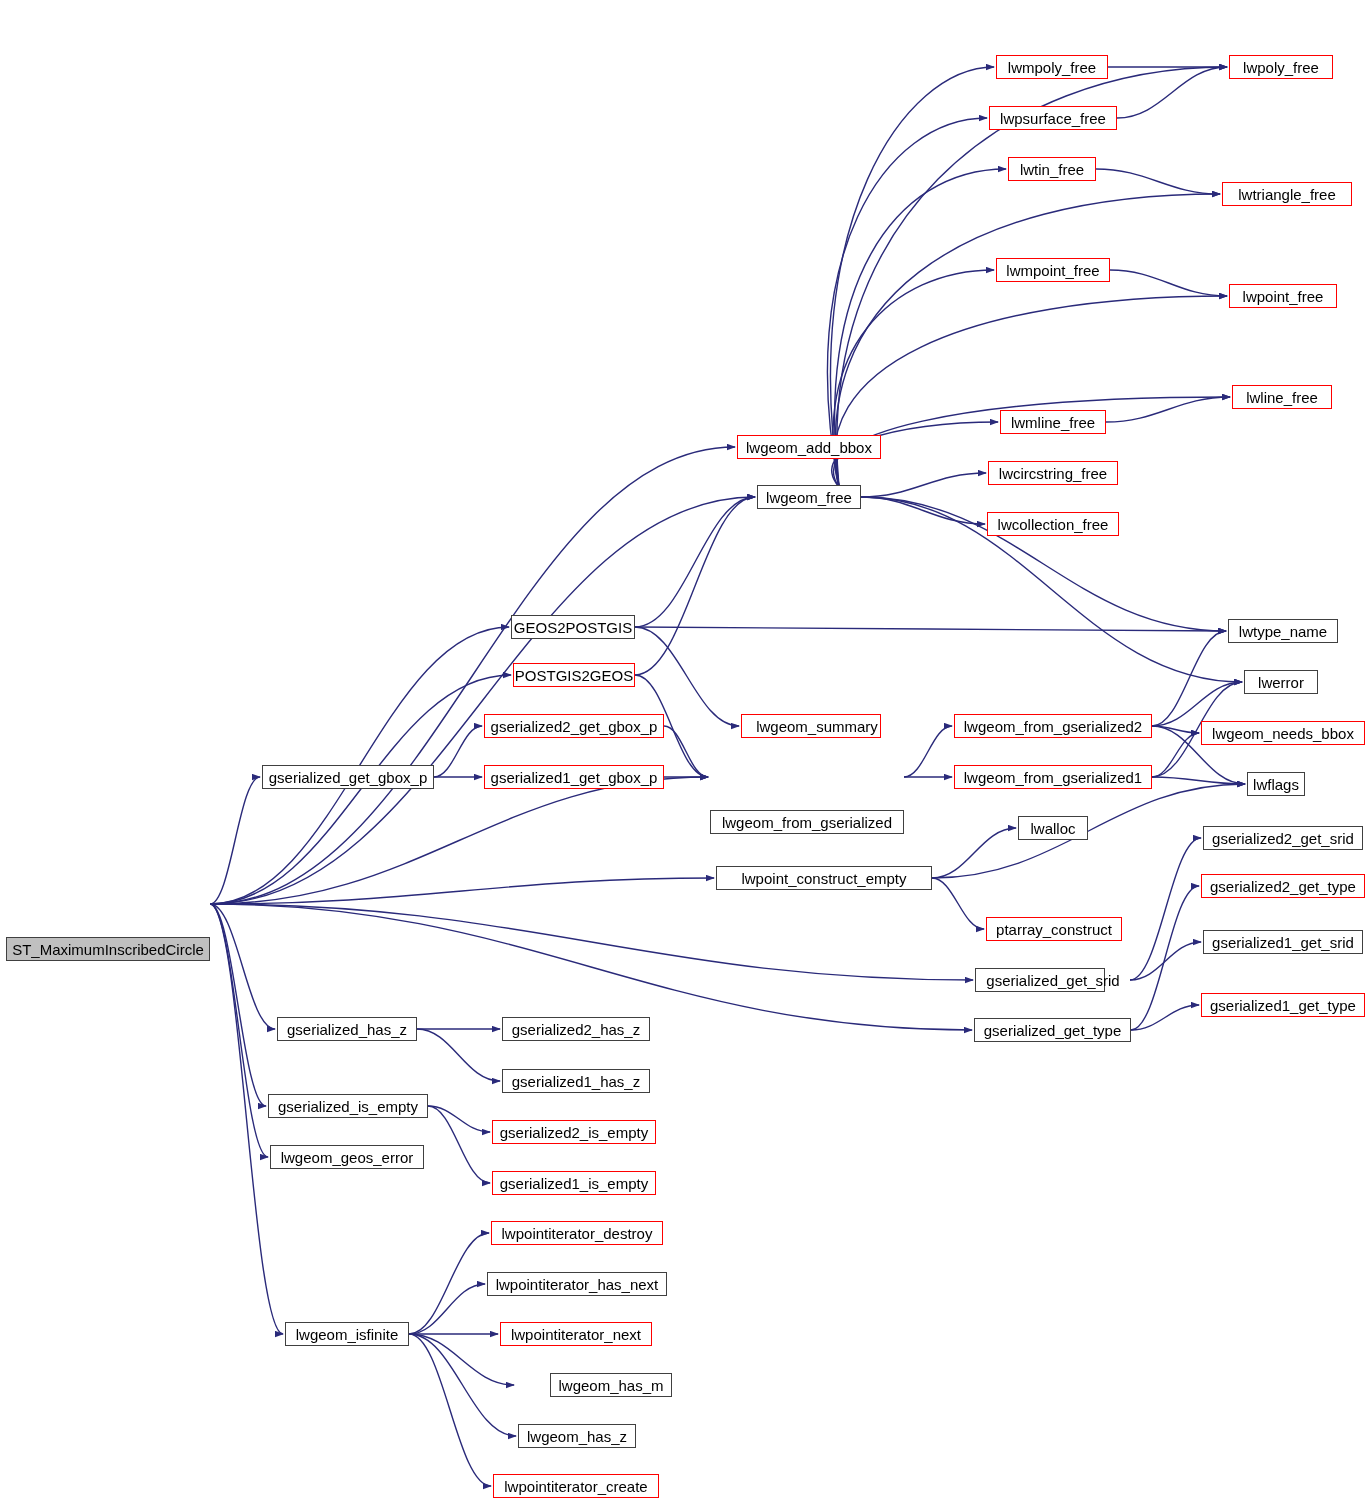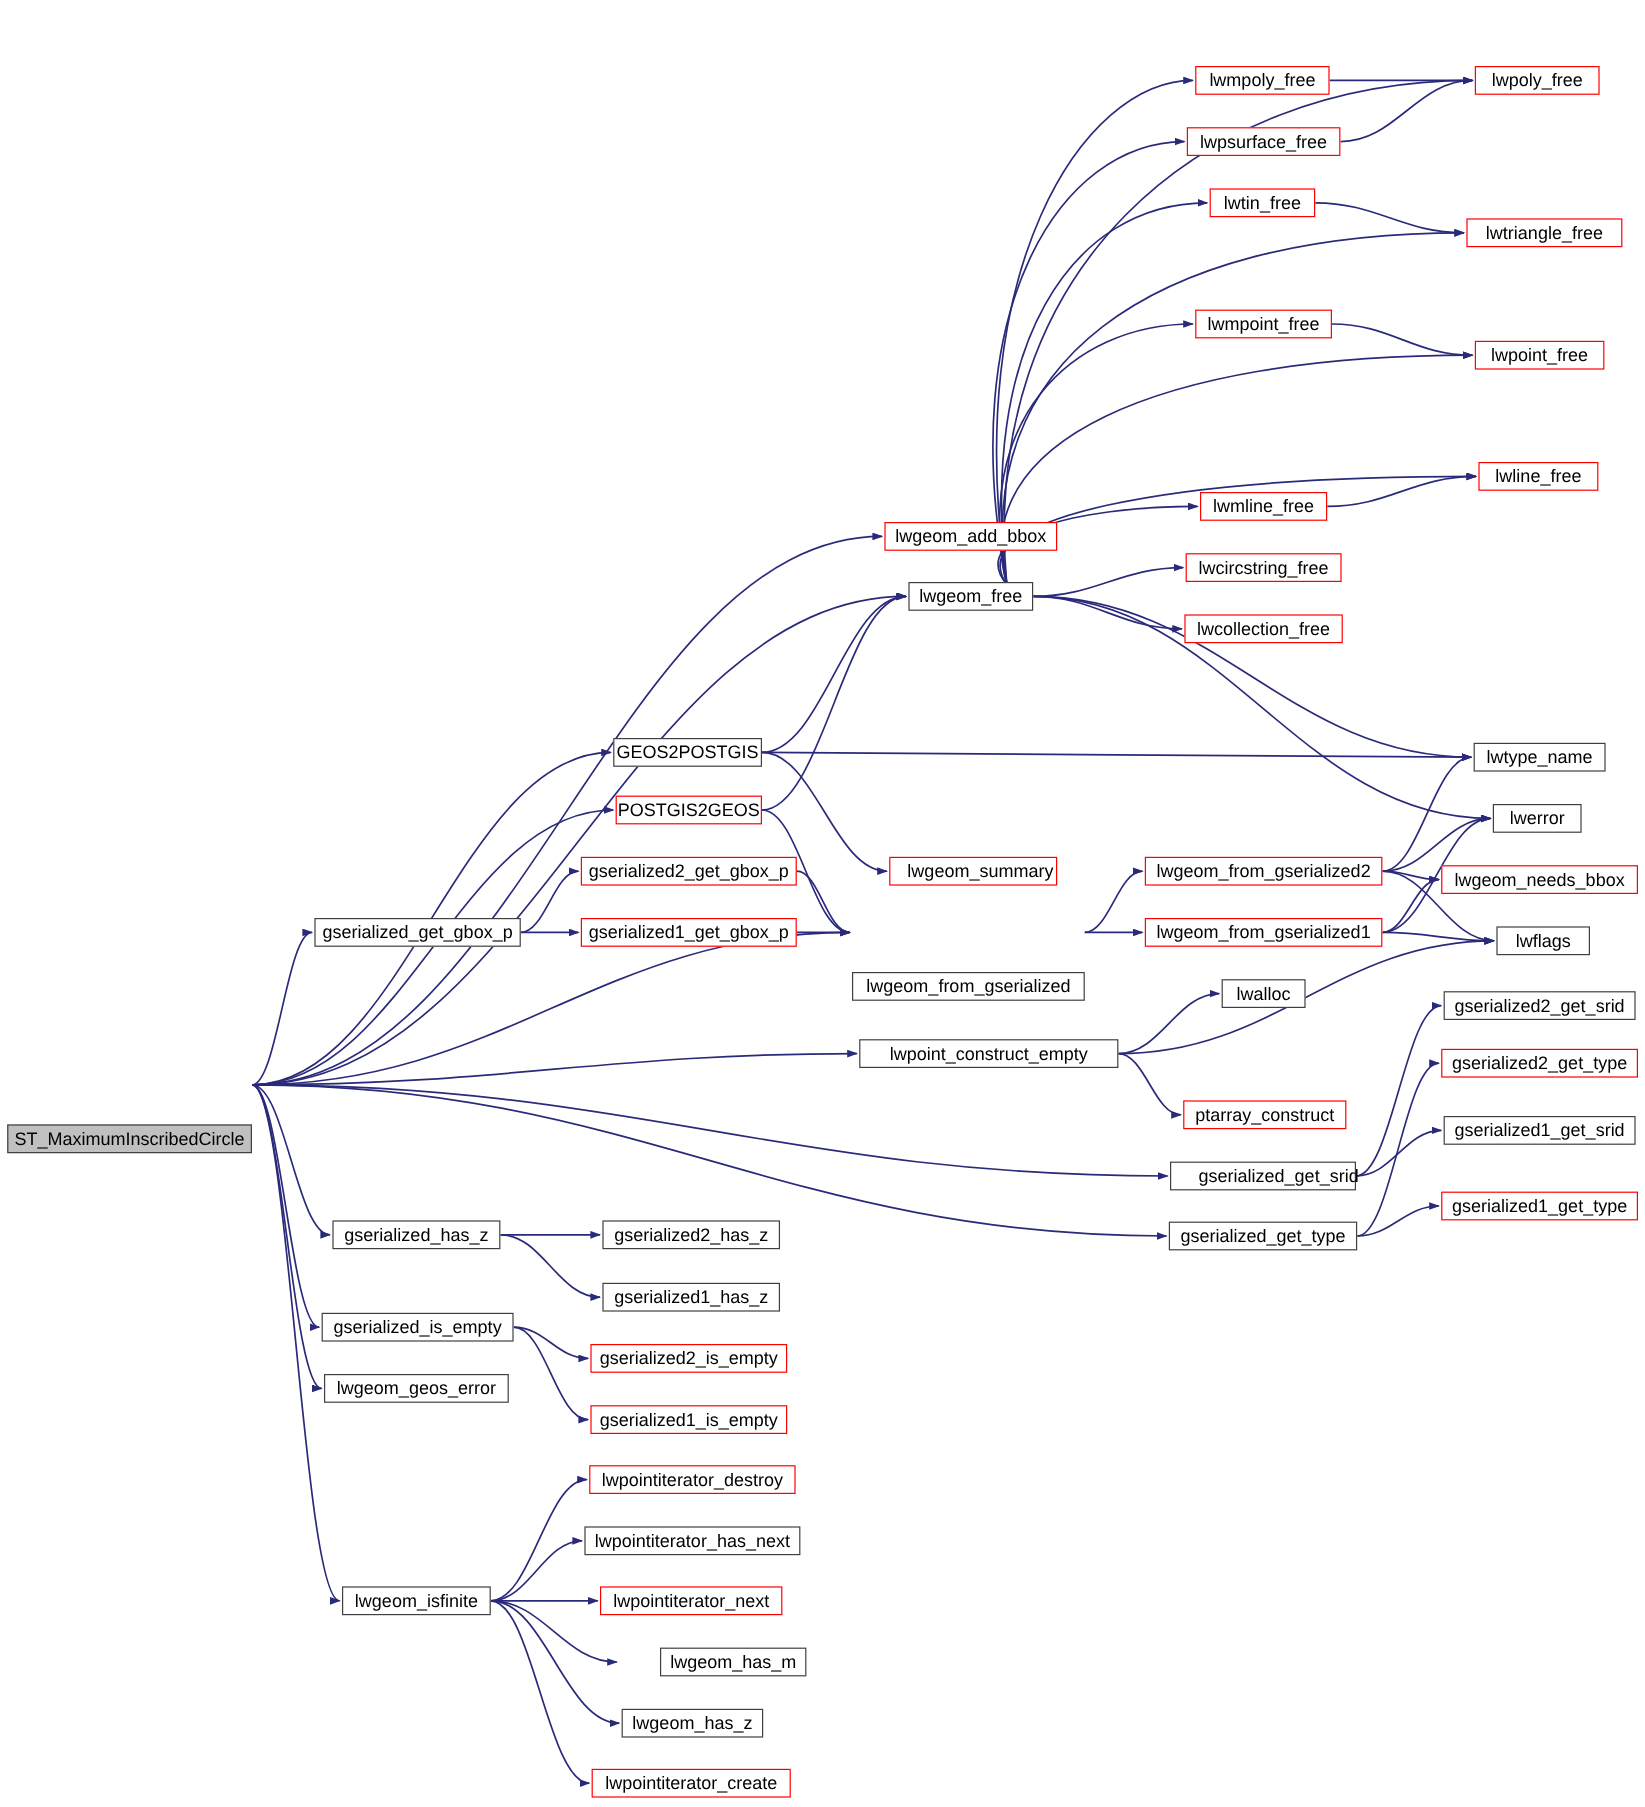--- a/index.html
+++ b/index.html
@@ -202,21 +202,21 @@
       </div>
       <div class="node black" style="left: 710px; top: 810px; width: 194px; height: 24px;">
         <span>lwgeom_from_gserialized</span>
       </div>
       <div class="node black" style="left: 716px; top: 866px; width: 216px; height: 24px;">
         <span>lwpoint_construct_empty</span>
       </div>
       <div class="node red" style="left: 986px; top: 917px; width: 136px; height: 24px;">
         <span>ptarray_construct</span>
       </div>
-      <div class="node black" style="left: 975px; top: 968px; width: 155px; height: 24px; padding-left: 26px;">
+      <div class="node black" style="left: 975px; top: 968px; width: 130px; height: 24px; padding-left: 26px;">
         <span>gserialized_get_srid</span>
       </div>
       <div class="node black" style="left: 974px; top: 1018px; width: 157px; height: 24px;">
         <span>gserialized_get_type</span>
       </div>
       <div class="node red" style="left: 954px; top: 714px; width: 198px; height: 24px;">
         <span>lwgeom_from_gserialized2</span>
       </div>
       <div class="node red" style="left: 954px; top: 765px; width: 198px; height: 24px;">
         <span>lwgeom_from_gserialized1</span>
@@ -259,21 +259,21 @@
       </div>
       <div class="node black" style="left: 1228px; top: 619px; width: 110px; height: 24px;">
         <span>lwtype_name</span>
       </div>
       <div class="node black" style="left: 1244px; top: 670px; width: 74px; height: 24px;">
         <span>lwerror</span>
       </div>
       <div class="node red" style="left: 1201px; top: 721px; width: 164px; height: 24px;">
         <span>lwgeom_needs_bbox</span>
       </div>
-      <div class="node black" style="left: 1247px; top: 772px; width: 78px; height: 24px;">
+      <div class="node black" style="left: 1247px; top: 772px; width: 58px; height: 24px;">
         <span>lwflags</span>
       </div>
       <div class="node black" style="left: 1203px; top: 826px; width: 160px; height: 24px;">
         <span>gserialized2_get_srid</span>
       </div>
       <div class="node red" style="left: 1201px; top: 874px; width: 164px; height: 24px;">
         <span>gserialized2_get_type</span>
       </div>
       <div class="node black" style="left: 1203px; top: 930px; width: 160px; height: 24px;">
         <span>gserialized1_get_srid</span>

